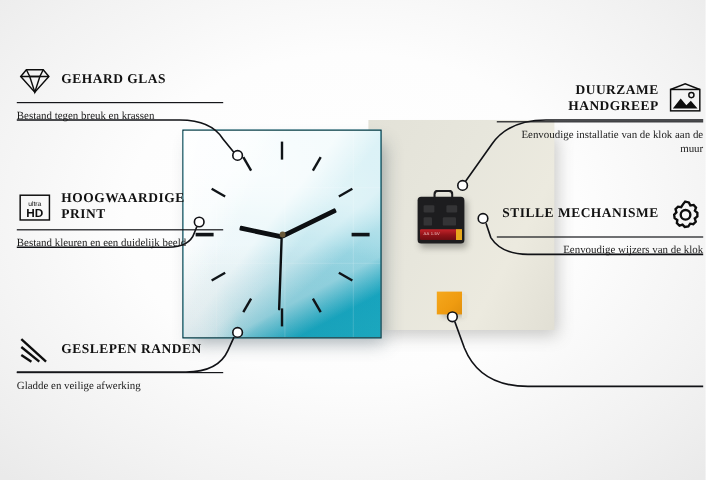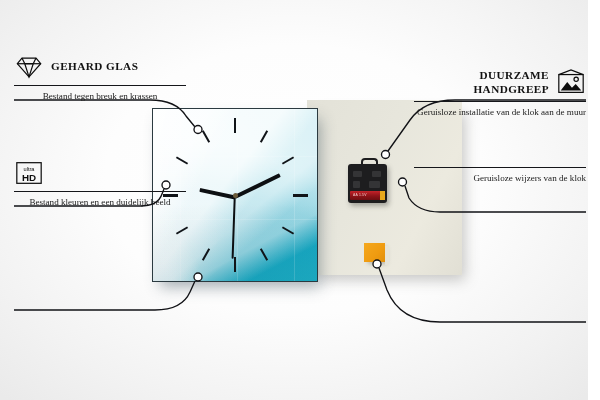--- a/index.html
+++ b/index.html
@@ -57,21 +57,21 @@
   .rule {
     height: 1px;
     background: #15161a;
     margin: 3px 0 4px 0;
   }
   .feature .desc {
     font-size: 9.1px;
     line-height: 1.33;
     color: #1a1a1a;
   }
-  .feature.left .desc { text-align: center; }
+  .feature.left .desc { text-align: left; }
   .feature.right .desc { text-align: right; }
 
   
   #f-glass      { left: 14px;  top: 52px;  }
   #f-print      { left: 14px;  top: 158px; }
   #f-edges      { left: 14px;  top: 277px; }
   #f-handle     { left: 414px; top: 52px; margin-top: 16px;  }
   #f-mech       { left: 414px; top: 164px; }
   #f-foam       { left: 414px; top: 277px; }
 
@@ -322,41 +322,69 @@
 
   <div class="feature left" id="f-print">
     <div class="head">
       <span class="icon">
         <svg viewBox="0 0 32 32" width="30" height="30">
           <rect x="3" y="5" width="26" height="22" fill="none" stroke="currentColor" stroke-width="1.3"></rect>
           <text x="16" y="14.2" font-family="Liberation Sans, sans-serif" font-size="6" text-anchor="middle" fill="currentColor">ultra</text>
           <text x="16" y="24" font-family="Liberation Sans, sans-serif" font-size="10.5" font-weight="bold" text-anchor="middle" fill="currentColor">HD</text>
         </svg>
       </span>
+      <span class="title">HOOGWAARDIGE PRINT</span>
     </div>
     <div class="rule"></div>
     <div class="desc">Bestand kleuren en een duidelijk beeld</div>
   </div>
 
+  <div class="feature left" id="f-edges">
+    <div class="head">
+      <span class="icon">
+        <svg viewBox="0 0 32 32" width="30" height="30">
+          <g stroke="currentColor" stroke-width="2.1" stroke-linecap="butt">
+            <path d="M4 6 L26 26"></path>
+            <path d="M4 13 L20 26"></path>
+            <path d="M4 20 L13 26"></path>
+          </g>
+        </svg>
+      </span>
+      <span class="title">GESLEPEN RANDEN</span>
+    </div>
+    <div class="rule"></div>
+    <div class="desc">Gladde en veilige afwerking</div>
+  </div>
 
   <div class="feature right" id="f-handle">
     <div class="head">
       <span class="icon">
         <svg viewBox="0 0 32 32" width="30" height="30">
           <rect x="3" y="7" width="26" height="19" fill="none" stroke="currentColor" stroke-width="1.3"></rect>
           <path d="M3 7 L16 2 L29 7" fill="none" stroke="currentColor" stroke-width="1.3"></path>
           <path d="M5 24 L12 15 L17 21 L21 17 L27 24 Z" fill="currentColor"></path>
           <circle cx="21.5" cy="12" r="2.3" fill="none" stroke="currentColor" stroke-width="1.3"></circle>
         </svg>
       </span>
       <span class="title">DUURZAME HANDGREEP</span>
     </div>
     <div class="rule"></div>
-    <div class="desc">Geruisloze installatie van de klok aan de muur</div>
+    <div class="desc">Eenvoudige installatie van de klok aan de muur</div>
   </div>
 
   <div class="feature right" id="f-mech">
-    <div class="rule"></div>
-    <div class="desc">Geruisloze wijzers van de klok</div>
+    <div class="head">
+      <span class="icon">
+        <svg viewBox="0 0 32 32" width="30" height="30">
+          <g fill="none" stroke="currentColor" stroke-width="2.1">
+            <path d="M16 4.2 L19.2 5 L20.6 7.6 L23.5 7.2 L25.6 9.6 L24.6 12.3 L26.8 14.3 L26.8 17.5 L24.5 19.3 L25.4 22.1 L23.2 24.4 L20.4 23.9 L18.8 26.4 L15.6 26.8 L13.6 24.8 L10.9 25.6 L8.6 23.4 L9 20.6 L6.6 19 L6.2 15.8 L8.2 13.8 L7.4 11 L9.6 8.8 L12.4 9.2 L14 6.7 Z"></path>
+            <circle cx="16.3" cy="16" r="4.3"></circle>
+          </g>
+        </svg>
+      </span>
+      <span class="title">STILLE MECHANISME</span>
+    </div>
+    <div class="rule"></div>
+    <div class="desc">Eenvoudige wijzers van de klok</div>
   </div>
 
 
 </div>
 
 </body></html>

